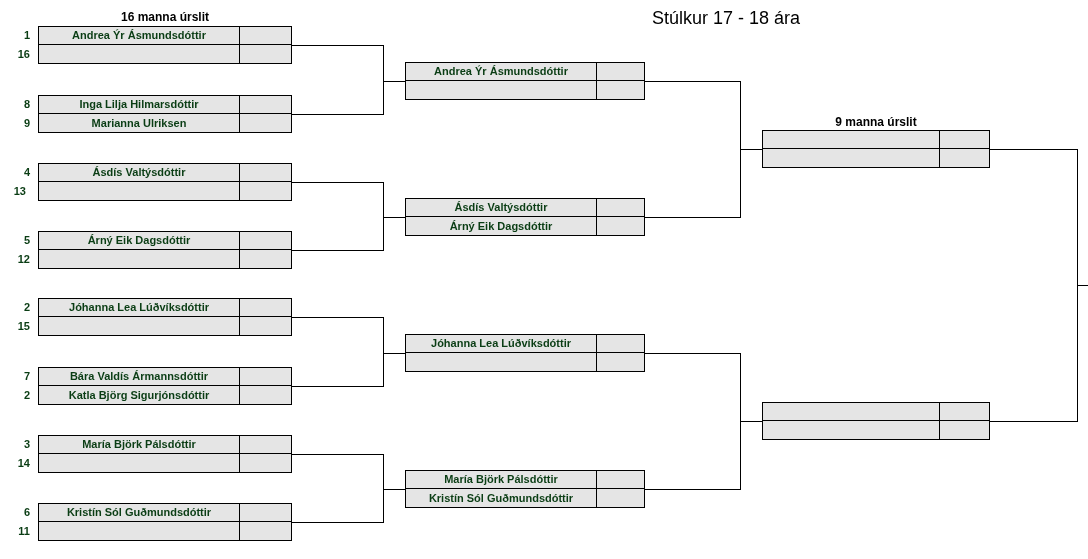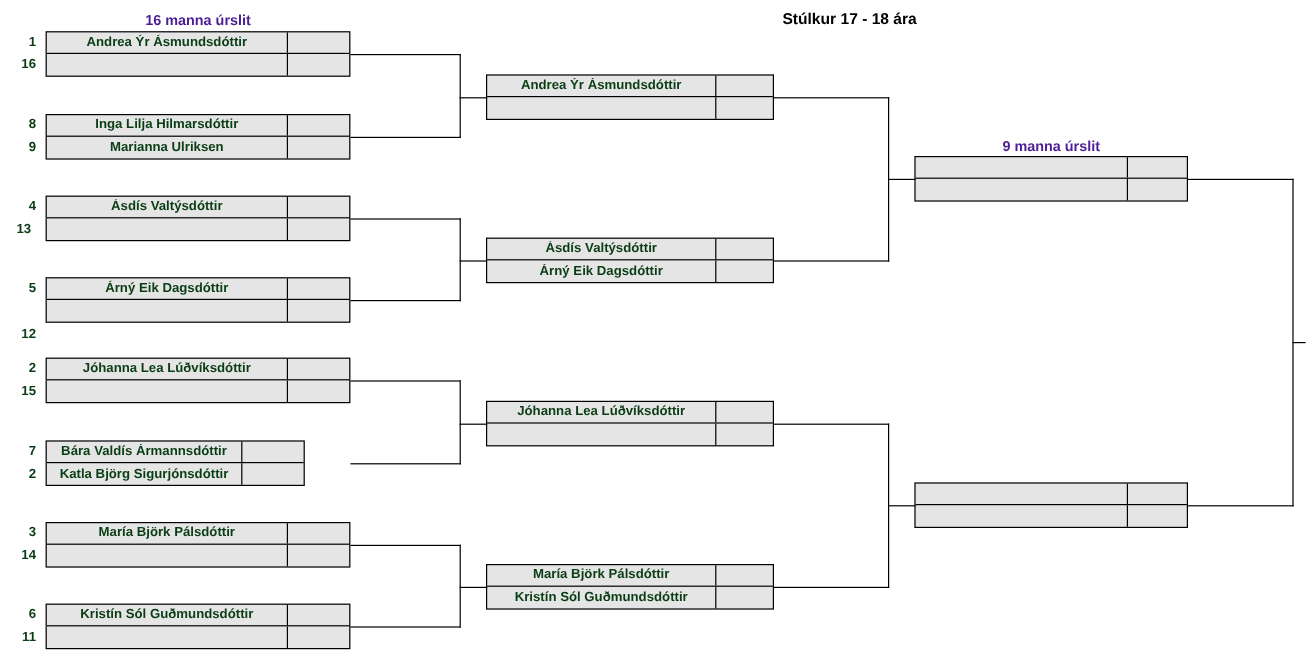--- a/index.html
+++ b/index.html
@@ -16,32 +16,32 @@
     overflow: hidden;
   }
   #bracket {
     position: relative;
     width: 1088px;
     height: 559px;
   }
 
   .title {
     position: absolute;
-    font-size: 13px;
-    font-weight: bold;
+    font-size: 18px;
+    font-weight: normal;
     color: #000000;
     white-space: nowrap;
     letter-spacing: 0px;
   }
 
   .round-label {
     position: absolute;
     font-size: 12px;
     font-weight: bold;
-    color: #4c1d95;
+    color: #000000;
     white-space: nowrap;
     text-align: center;
   }
 
   .seed {
     position: absolute;
     font-size: 11px;
     font-weight: bold;
     color: #0a3d14;
     text-align: right;
@@ -140,21 +140,21 @@
       <div class="name">Ásdís Valtýsdóttir</div>
       <div class="score" style="width:52px;"></div>
     </div>
     <div class="slot bottom">
       <div class="name"></div>
       <div class="score" style="width:52px;"></div>
     </div>
   </div>
 
   <div class="seed" style="left:4px; top:233px;">5</div>
-  <div class="seed" style="left:4px; top:252px;margin-top:20px;">12</div>
+  <div class="seed" style="left:4px; top:252px;">12</div>
   <div class="match" style="left:38px; top:231px; width:254px; height:38px;">
     <div class="slot top">
       <div class="name">Árný Eik Dagsdóttir</div>
       <div class="score" style="width:52px;"></div>
     </div>
     <div class="slot bottom">
       <div class="name"></div>
       <div class="score" style="width:52px;"></div>
     </div>
   </div>
@@ -167,21 +167,21 @@
       <div class="score" style="width:52px;"></div>
     </div>
     <div class="slot bottom">
       <div class="name"></div>
       <div class="score" style="width:52px;"></div>
     </div>
   </div>
 
   <div class="seed" style="left:4px; top:369px;">7</div>
   <div class="seed" style="left:4px; top:388px;">2</div>
-  <div class="match" style="left:38px; top:367px; width:216px; height:38px;">
+  <div class="match" style="left:38px; top:367px; width:254px; height:38px;">
     <div class="slot top">
       <div class="name">Bára Valdís Ármannsdóttir</div>
       <div class="score" style="width:52px;"></div>
     </div>
     <div class="slot bottom">
       <div class="name">Katla Björg Sigurjónsdóttir</div>
       <div class="score" style="width:52px;"></div>
     </div>
   </div>
 

